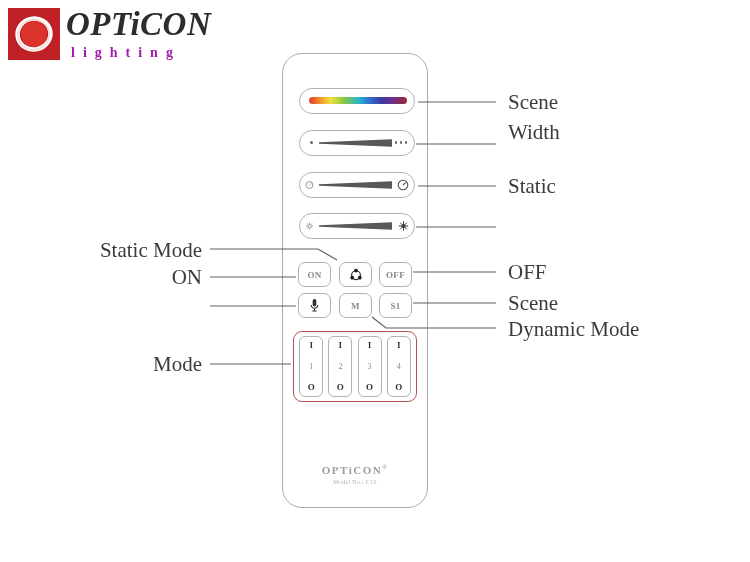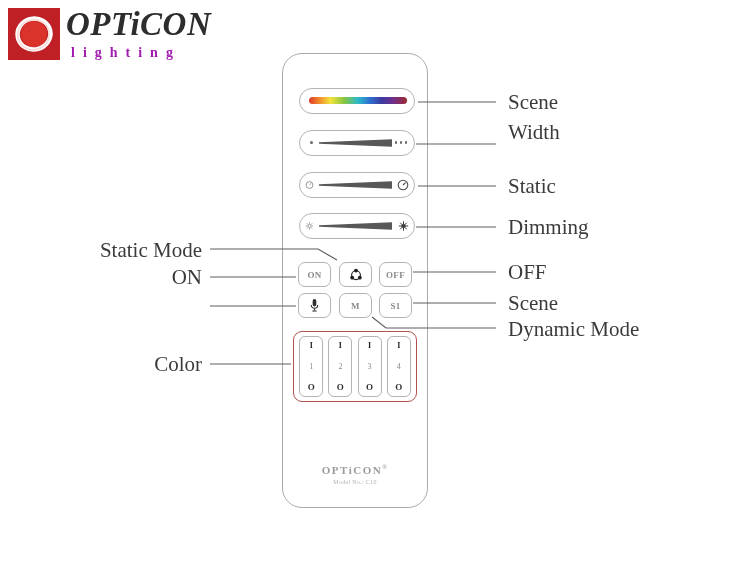--- a/index.html
+++ b/index.html
@@ -201,22 +201,21 @@
       <path d="M210 249 H318 L337 260"></path>
       <path d="M210 277 H296"></path>
       <path d="M210 306 H296"></path>
       <path d="M210 364 H291"></path>
     </g>
   </svg>
 
   <div class="lbl lr y-color">Scene</div>
   <div class="lbl lr y-width">Width</div>
   <div class="lbl lr y-speed">Static</div>
-  <div class="lbl lr y-dim">Dimming</div>
   <div class="lbl lr y-off">OFF</div>
   <div class="lbl lr y-scene">Scene</div>
   <div class="lbl ll y-static">Static Mode</div>
 
   <div class="lbl lr y-dyn">Dynamic Mode</div>
   <div class="lbl ll y-on">ON</div>
-  <div class="lbl ll y-zone">Color</div>
+  <div class="lbl ll y-zone">Mode</div>
 
 </div>
 
 </body></html>

